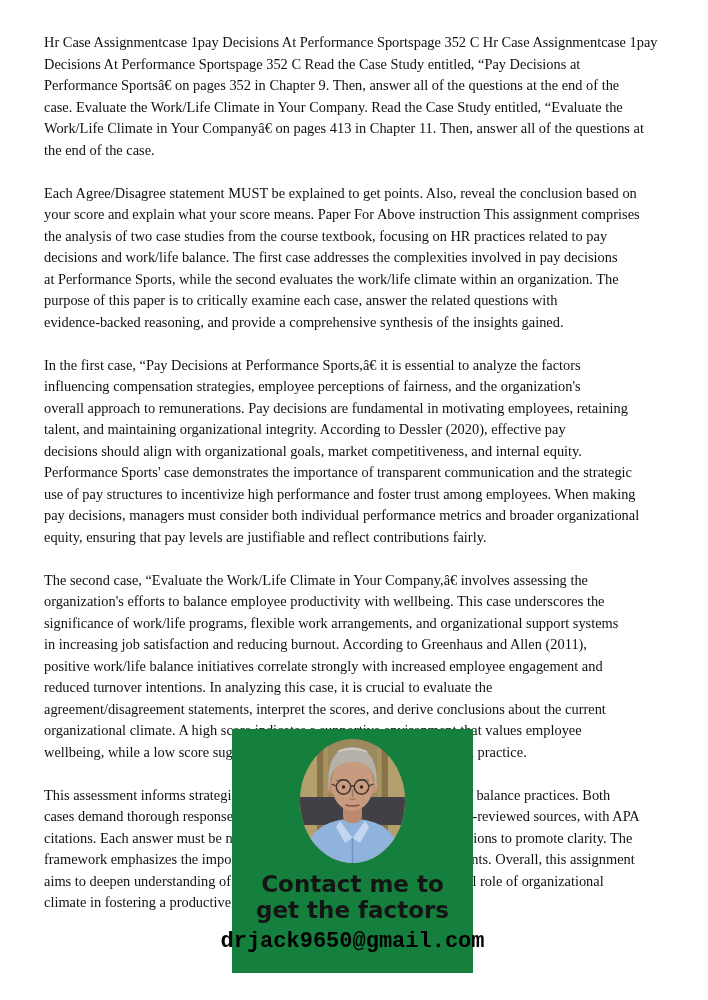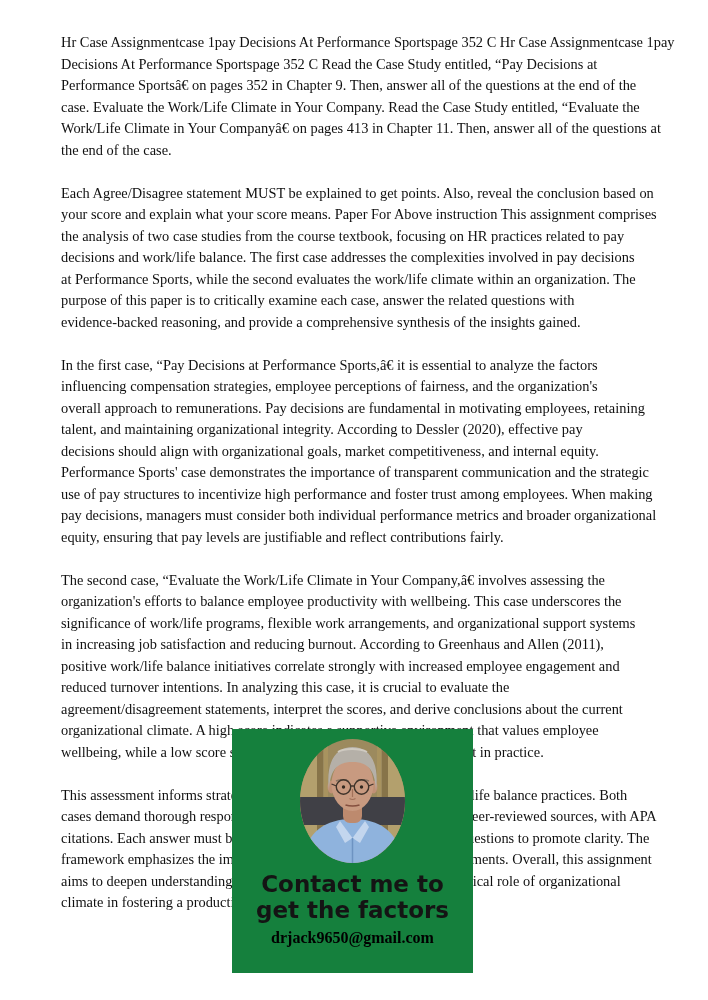--- a/index.html
+++ b/index.html
@@ -9,21 +9,21 @@
     font-family: "Liberation Serif", serif;
   }
   .page {
     position: relative;
     width: 708px; height: 1000px;
     background: #ffffff;
     overflow: hidden;
   }
   .doc {
     position: absolute;
-    left: 61px; top: 32px;
+    left: 44px; top: 32px;
     width: 620px;
     font-size: 14.4px;
     line-height: 21.5px;
     color: #101010;
   }
   .para {
     margin: 0 0 21.5px 0;
     white-space: pre;
   }
   .promo-card {
@@ -48,23 +48,23 @@
     font-weight: bold;
     font-size: 23px;
     line-height: 26px;
     text-align: center;
     color: #141414;
     display: flex;
     flex-direction: column;
   }
   .email {
     margin-top: 6px;
-    font-family: Liberation Serif, serif;
+    font-family: Liberation Mono, monospace;
     font-weight: bold;
-    font-size: 16px;
+    font-size: 22px;
     color: #000000;
     text-align: left;
   }
 </style>
 </head>
 <body>
 
 <div class="page">
 
   <div class="doc" style="color: rgb(16, 16, 16);">

